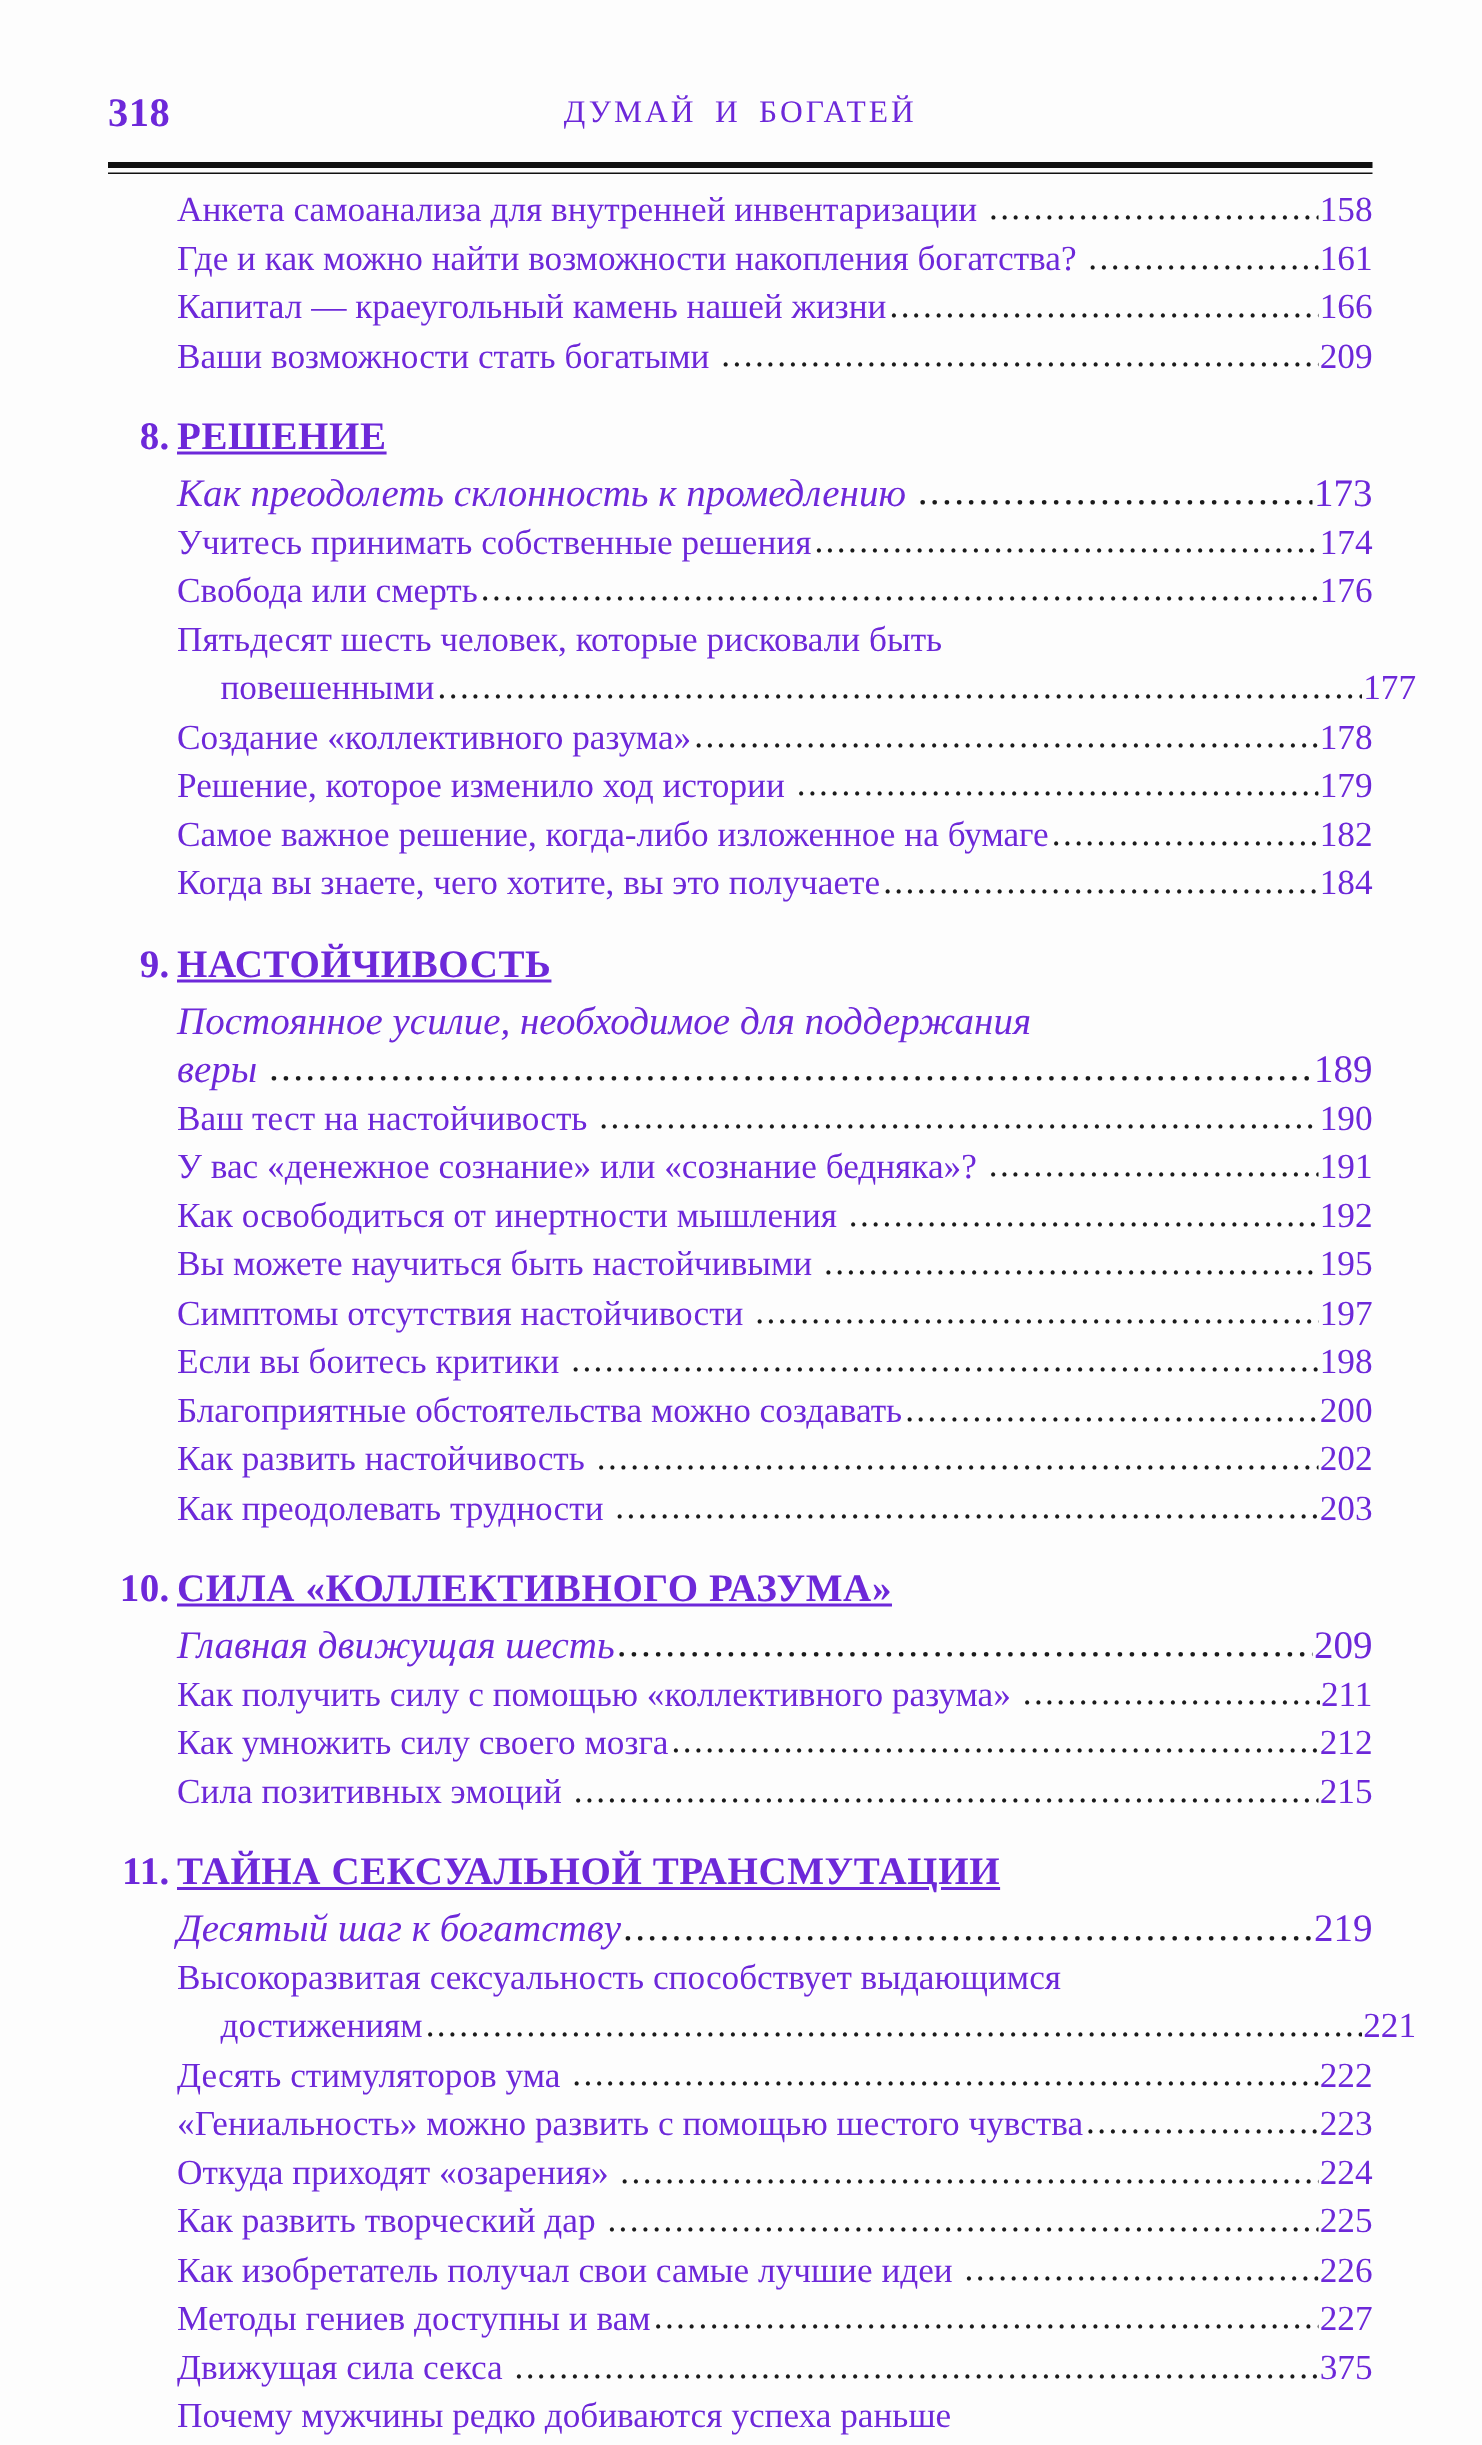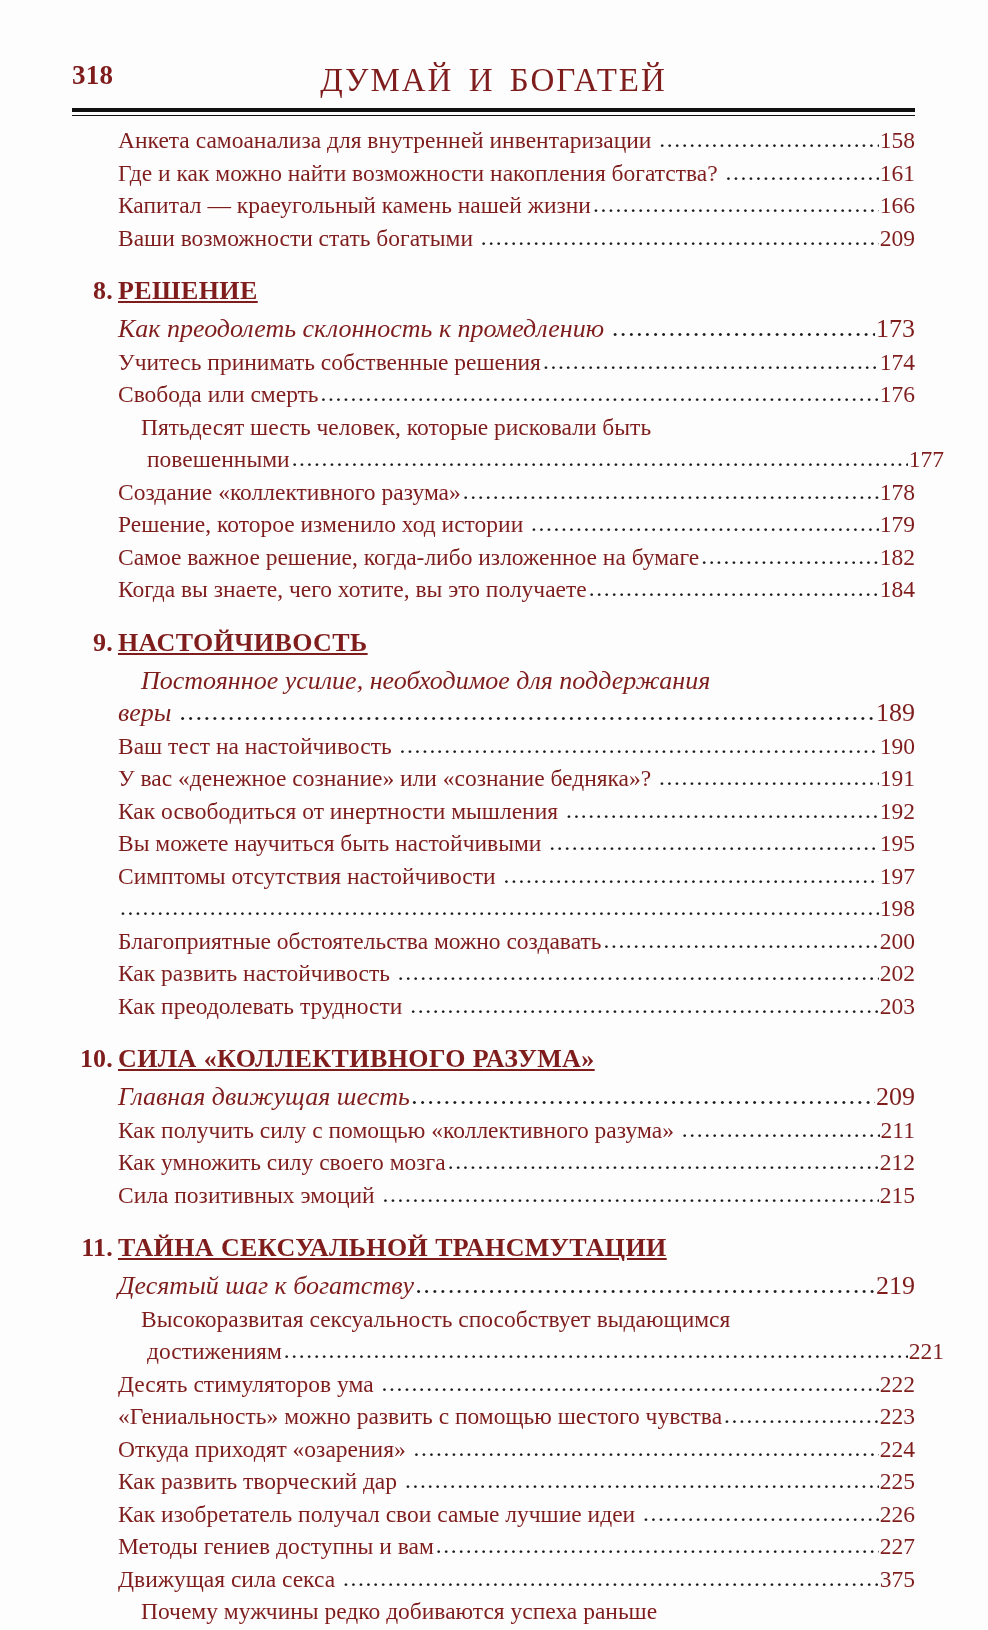--- a/index.html
+++ b/index.html
@@ -6,21 +6,21 @@
     margin: 0;
     padding: 0;
     background: #ffffff;
   }
   .page {
     position: relative;
     width: 988px;
     height: 1630px;
     background: #fdfdfd;
     font-family: "Liberation Serif", "DejaVu Serif", serif;
-    color: #7f1d1d;
+    color: #6d28d9;
     overflow: hidden;
     box-sizing: border-box;
   }
 
   
   .running-head {
     position: absolute;
     left: 72px;
     right: 73px;
     top: 60px;
@@ -34,21 +34,21 @@
     font-weight: bold;
     letter-spacing: 0.3px;
     line-height: 1;
   }
   .head-title {
     position: absolute;
     left: 0;
     right: 0;
     top: 4px;
     text-align: center;
-    font-size: 33px;
+    font-size: 21px;
     letter-spacing: 2.0px;
     line-height: 1;
     word-spacing: 5px;
   }
   .rule {
     position: absolute;
     left: 72px;
     right: 73px;
     top: 108px;
   }
@@ -132,21 +132,20 @@
     content: "......................................................................................................................................";
   }
   .row .num {
     flex: 0 0 auto;
     white-space: pre;
     font-style: normal;
   }
   
   .row.bare .txt {
     white-space: pre;
-    margin-left: 23px;
   }
   .row.cont {
     padding-left: 29px;
   }
 </style>
 </head>
 <body>
 
 <div class="page">
 
@@ -296,20 +295,21 @@
         </div>
         <div class="entry">
           <div class="row">
             <span class="txt">Симптомы отсутствия настойчивости </span>
             <span class="leaders"></span>
             <span class="num">197</span>
           </div>
         </div>
         <div class="entry">
           <div class="row">
+            <span class="txt">Если вы боитесь критики </span>
             <span class="leaders"></span>
             <span class="num">198</span>
           </div>
         </div>
         <div class="entry">
           <div class="row">
             <span class="txt">Благоприятные обстоятельства можно создавать</span>
             <span class="leaders"></span>
             <span class="num">200</span>
           </div>

